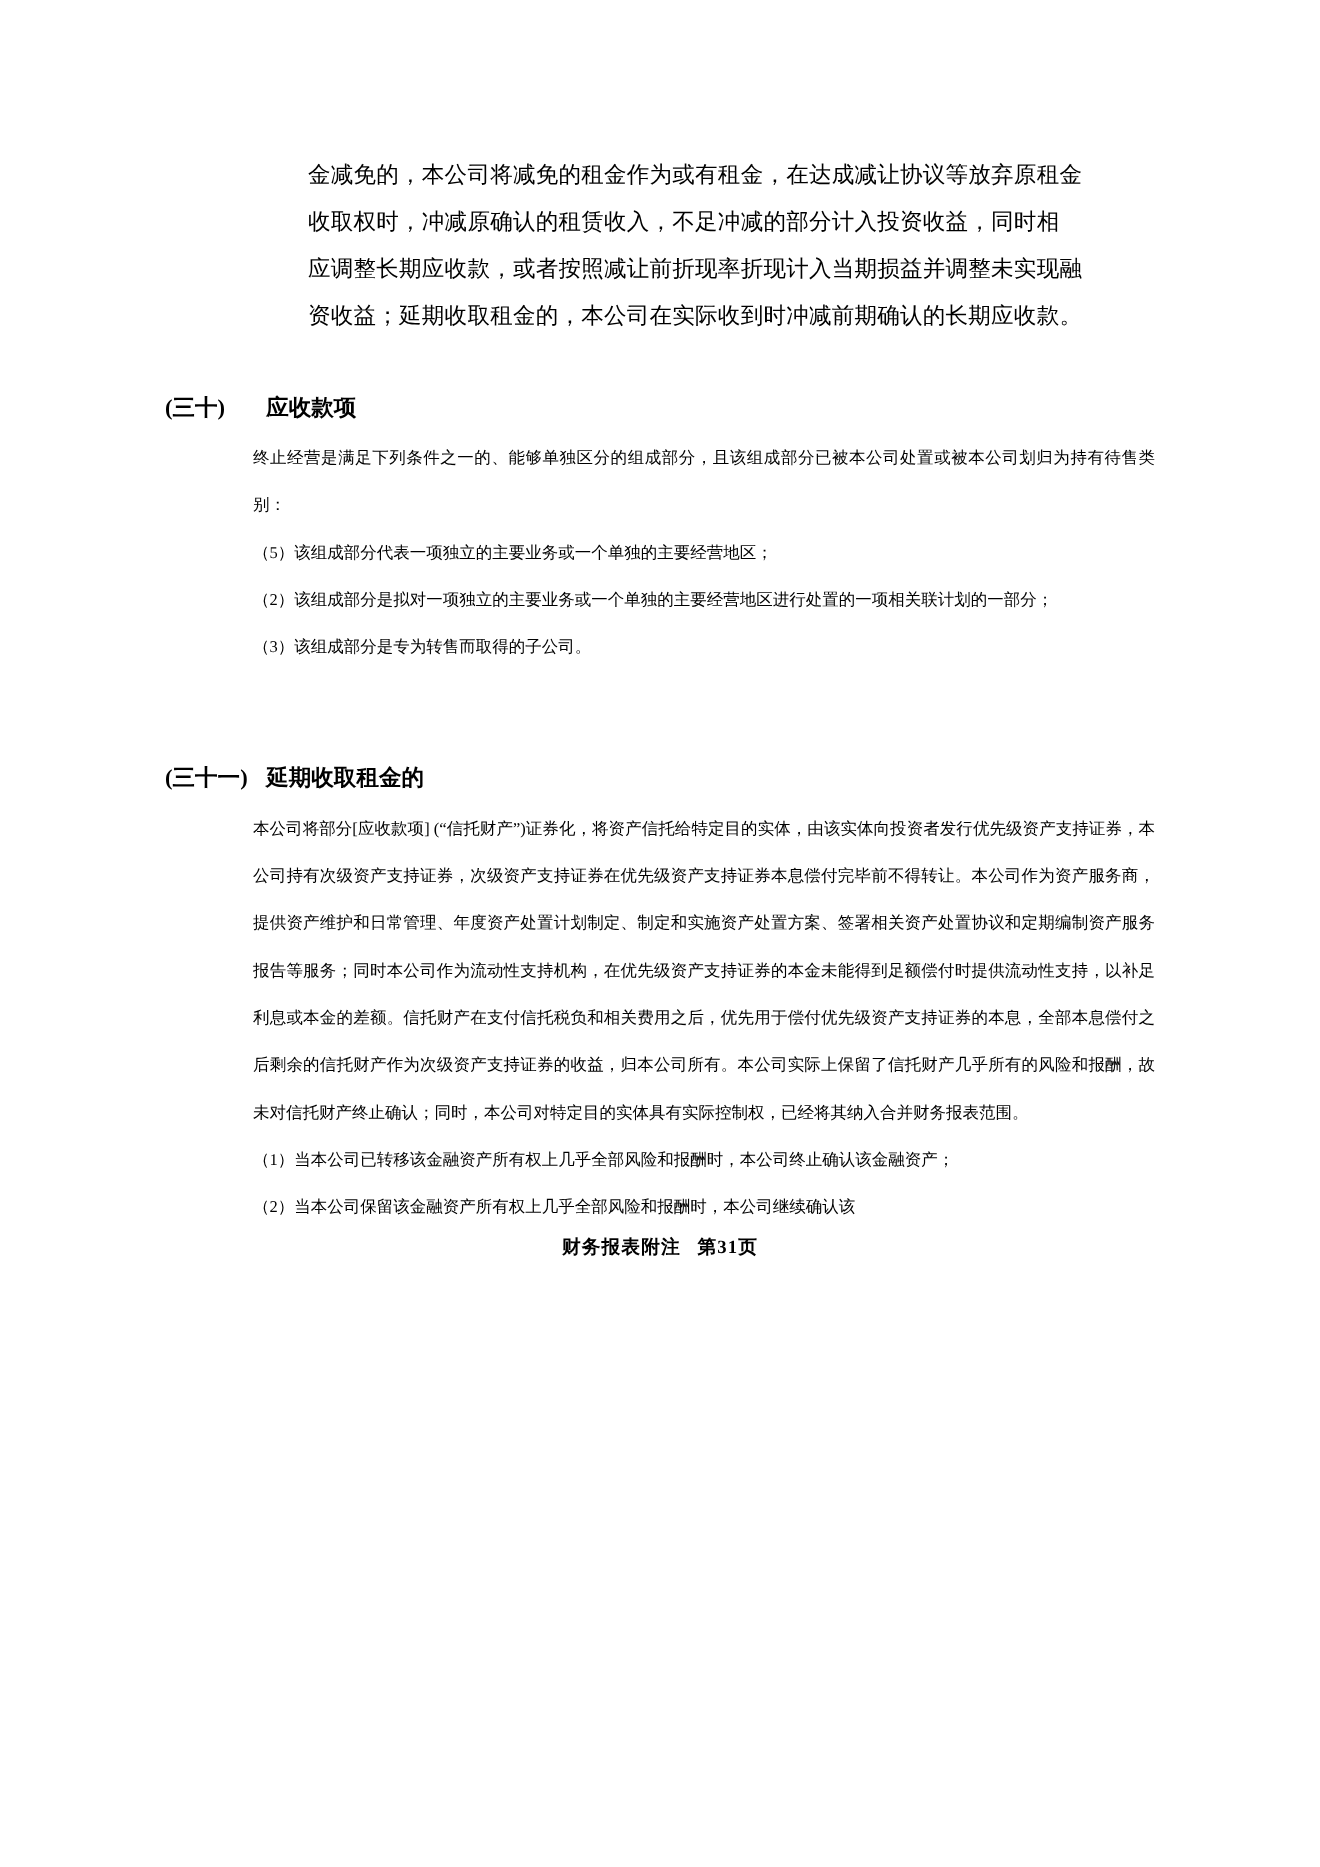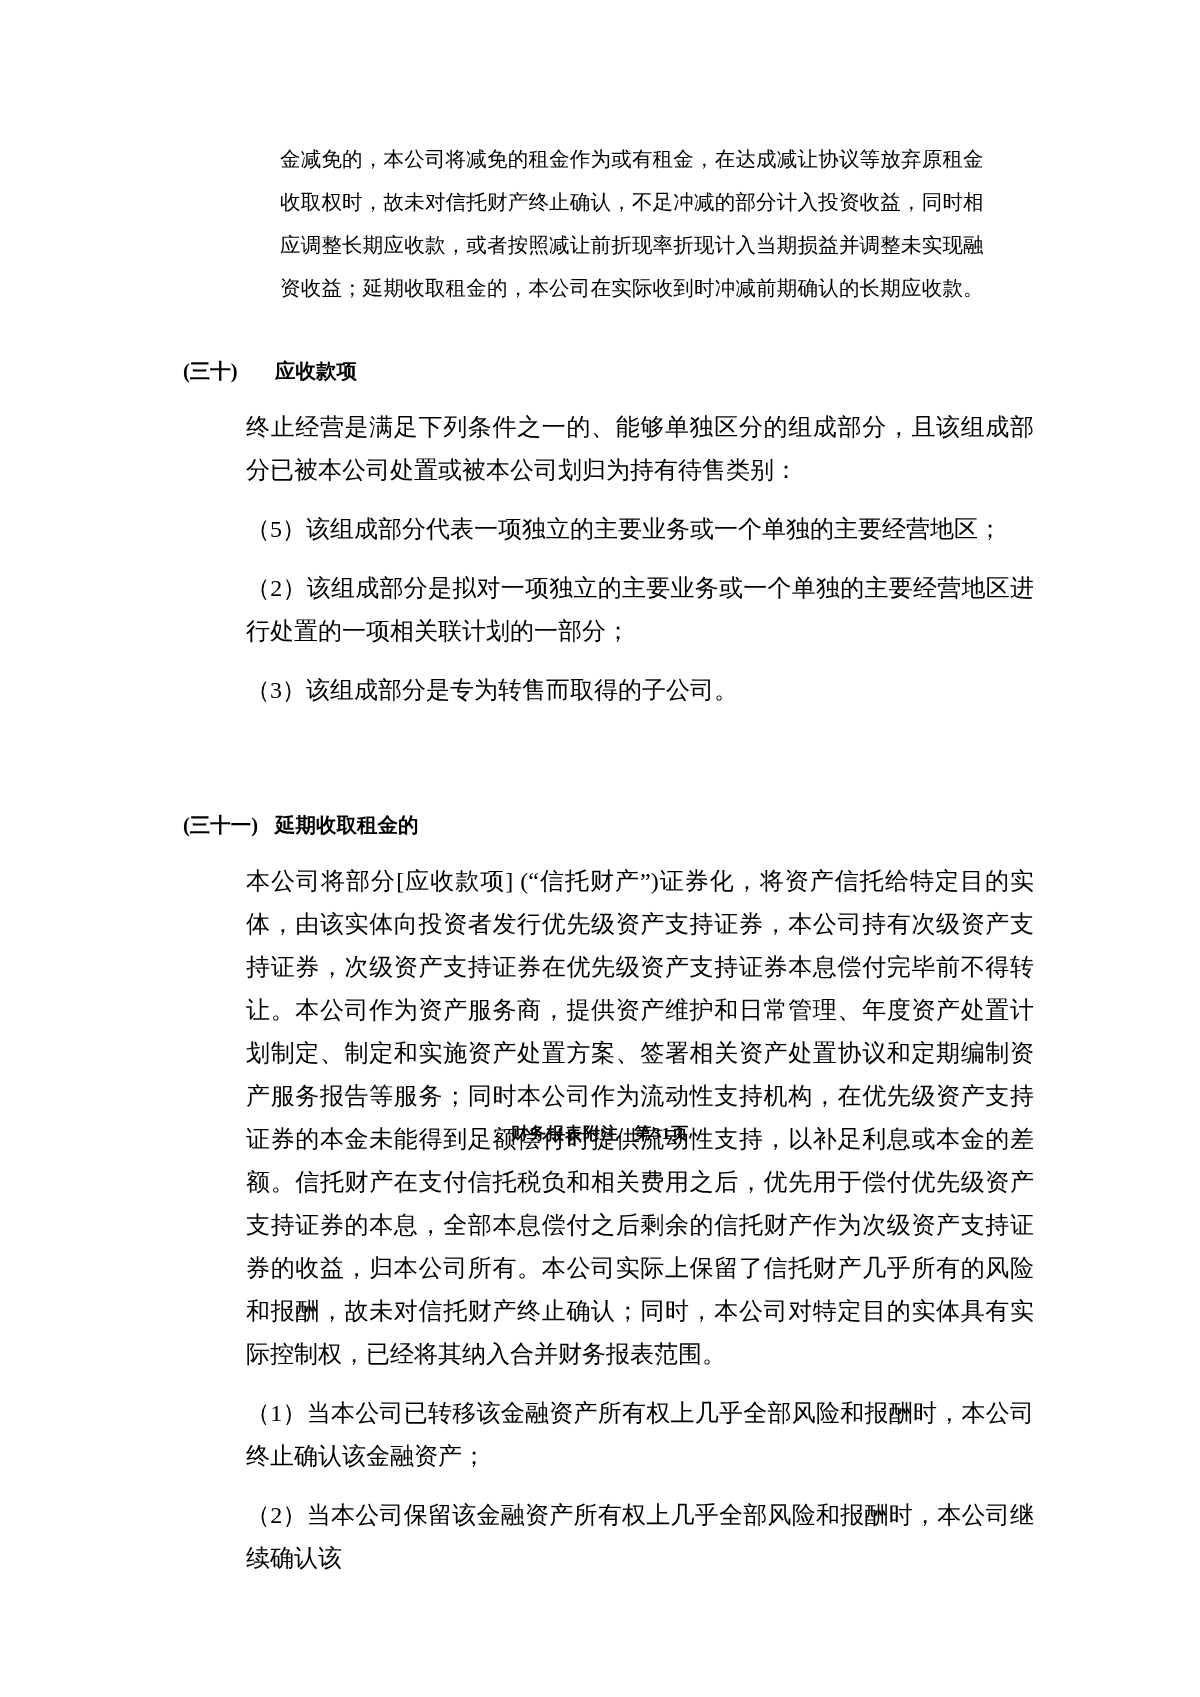--- a/index.html
+++ b/index.html
@@ -43,31 +43,30 @@
     font-size: 20.5px;
     font-weight: bold;
     line-height: 38px;
     margin: 0 0 6px 0;
     display: flex;
   }
   .section-head .num {
     display: inline-block;
     width: 92px;
     flex: 0 0 92px;
-    margin-left: 33px;
   }
   .section-head .title {
     display: inline-block;
   }
   .section-body {
     margin-left: 80px;
   }
   .section-body p {
-    margin: 16px;
-    font-size: 24px;
+    margin: 0;
+    font-size: 15px;
     line-height: 43px;
     text-align: justify;
     text-justify: inter-ideograph;
   }
   .hang {
     text-indent: 0;
   }
   .gap-lg { height: 36px; }
   .footer {
     position: absolute;
@@ -81,21 +80,21 @@
   }
   .footer .pg { margin-left: 10px; }
 </style>
 </head>
 <body>
 
 <div class="page">
 
   <div class="cont-block">
     <p class="body-line">金减免的，本公司将减免的租金作为或有租金，在达成减让协议等放弃原租金</p>
-    <p class="body-line">收取权时，故未对信托财产终止确认，不足冲减的部分计入投资收益，同时相</p>
+    <p class="body-line">收取权时，冲减原确认的租赁收入，不足冲减的部分计入投资收益，同时相</p>
     <p class="body-line">应调整长期应收款，或者按照减让前折现率折现计入当期损益并调整未实现融</p>
     <p class="body-line">资收益；延期收取租金的，本公司在实际收到时冲减前期确认的长期应收款。</p>
   </div>
 
   <div class="section">
     <div class="section-head">
       <span class="num">(三十)</span>
       <span class="title">应收款项</span>
     </div>
     <div class="section-body">

